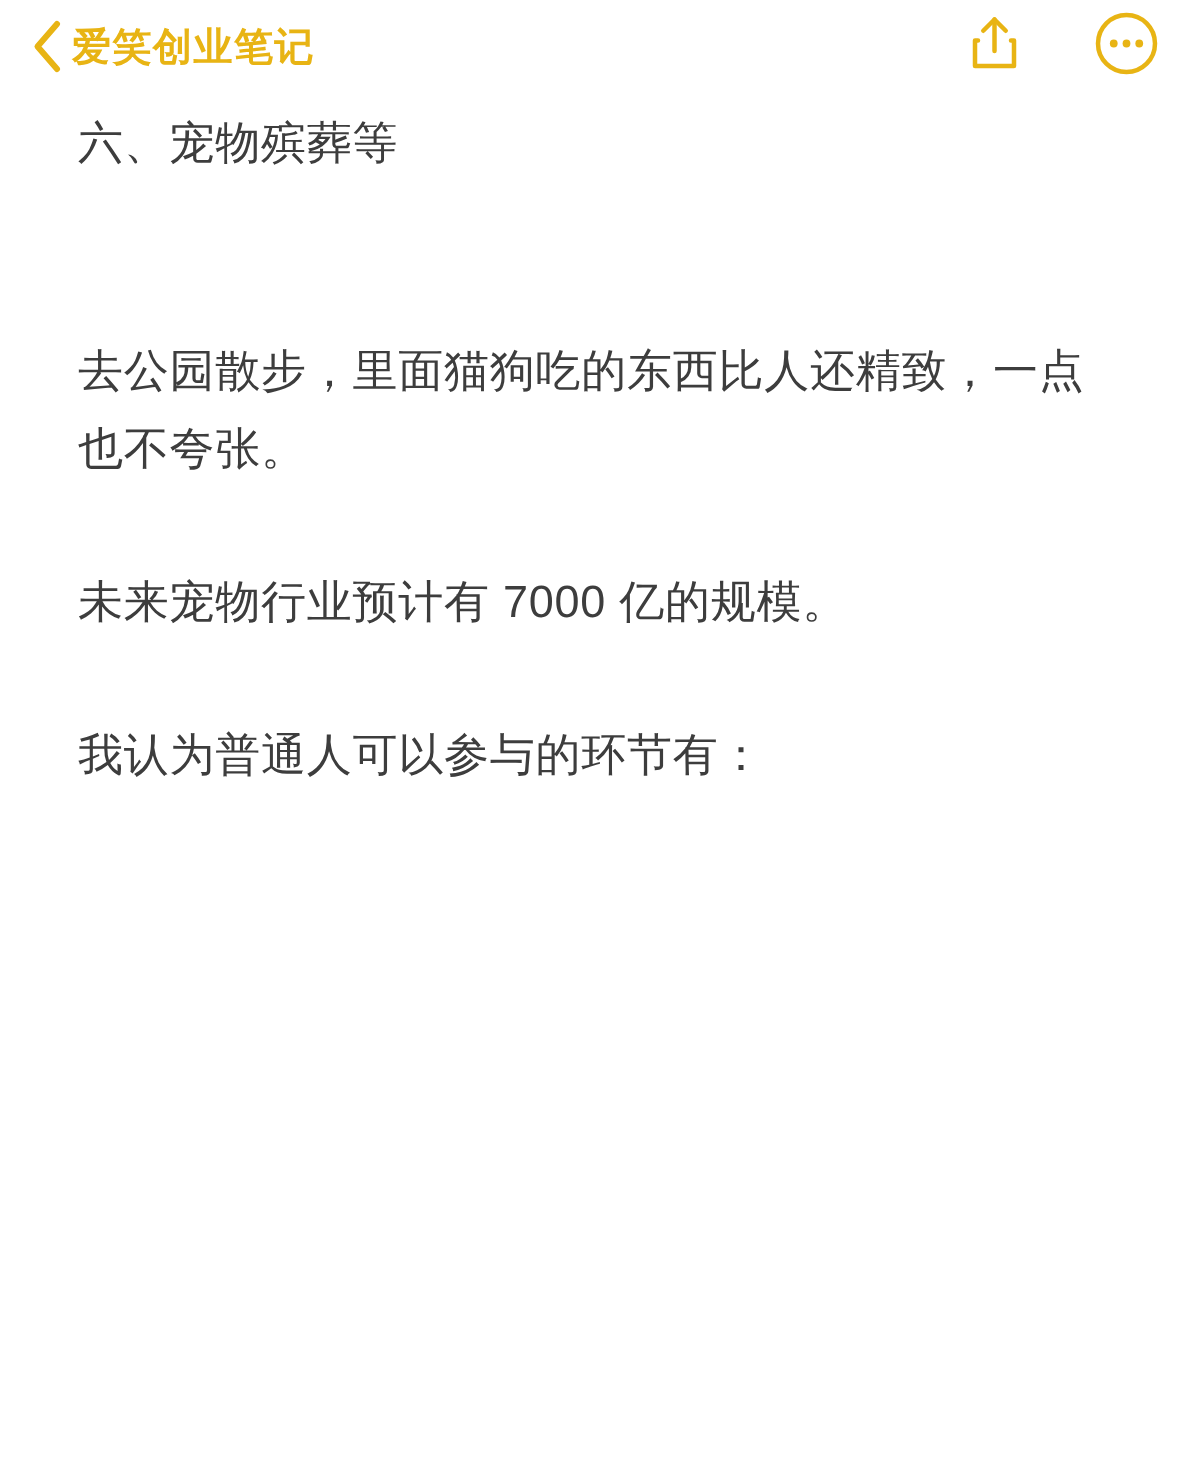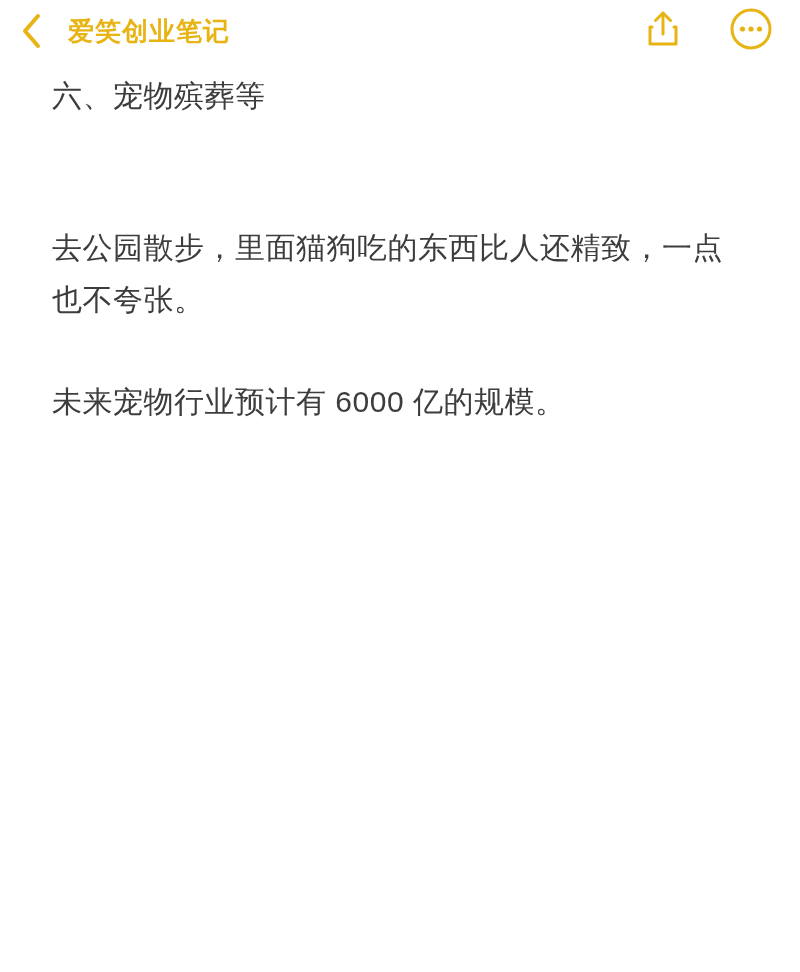--- a/index.html
+++ b/index.html
@@ -42,21 +42,21 @@
     cursor: pointer;
     flex: none;
   }
   .back-btn svg { display: block; }
 
   .header-title {
     font-size: 26px;
     font-weight: bold;
     color: #e8b414;
     letter-spacing: 1px;
-    margin-left: 20px;
+    margin-left: 0;
     white-space: nowrap;
   }
 
   .header-spacer { flex: 1 1 auto; }
 
   .share-btn {
     width: 46px;
     height: 46px;
     display: flex;
     align-items: center;
@@ -146,21 +146,22 @@
 
     <div class="para-gap"></div>
 
 
     <div class="para-gap"></div>
 
     <p>去公园散步，里面猫狗吃的东西比人还精致，一点也不夸张。</p>
 
     <div class="para-gap"></div>
 
-    <p>未来宠物行业预计有 6000 亿的规模。</p>
+    <p>未来宠物行业预计有 7000 亿的规模。</p>
 
     <div class="para-gap"></div>
 
+    <p>我认为普通人可以参与的环节有：</p>
 
 
   </div>
 
 </div>
 
 </body></html>

